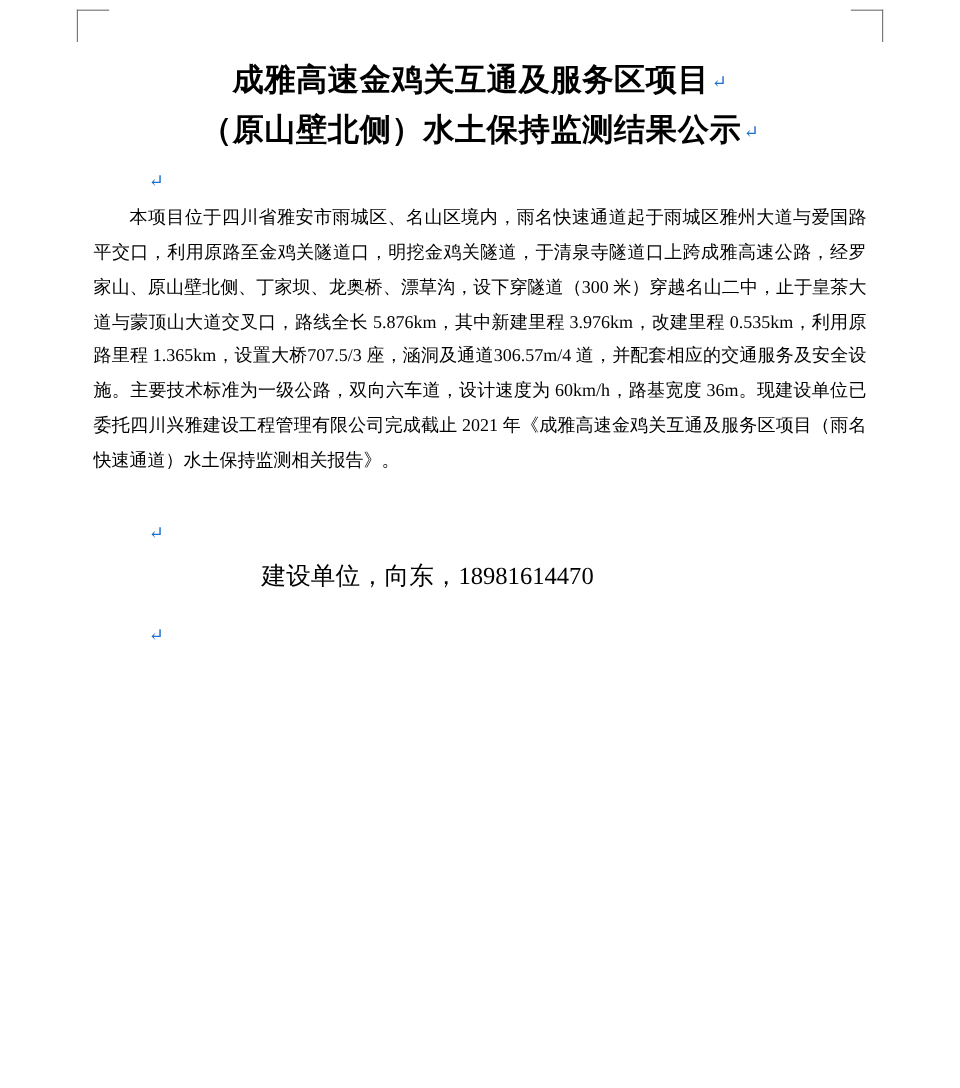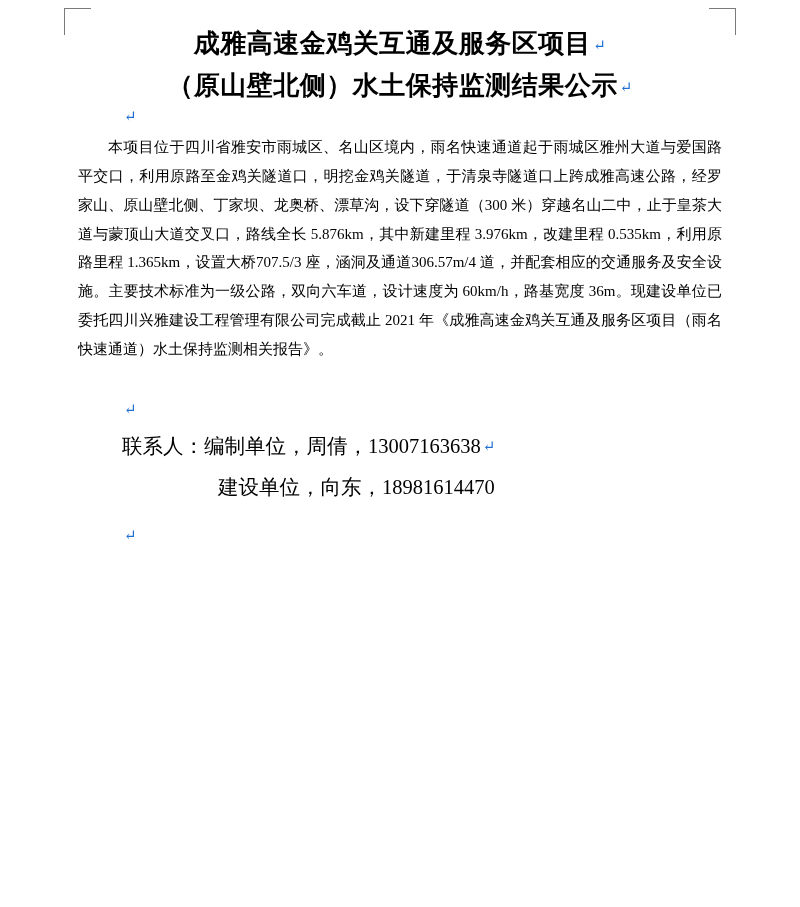--- a/index.html
+++ b/index.html
@@ -30,22 +30,22 @@
 
   .page {
     position: absolute;
     top: 0; left: 0;
     width: 800px;
     height: 907px;
     padding: 0;
   }
 
   .doc-title {
-    margin: 0;
-    padding-top: 23px;
+    margin: 12px;
+    padding-top: 34px;
     text-align: center;
     font-weight: bold;
     font-size: 26px;
     line-height: 1.62;
     letter-spacing: 0.5px;
   }
   .doc-title .line {
     display: block;
     position: relative;
   }
@@ -118,23 +118,20 @@
   </div>
 
   <div class="gap-md"></div>
 
 
   <div class="blank-line" style="padding-top:14px;">
     <span class="pilcrow">↵</span>
   </div>
 
   <div class="contact-block">
-    <div class="contact-line-1">
-      <span>联系人：编制单位，周倩，13007163638</span><span class="pilcrow">↵</span>
-    </div>
     <div class="contact-line-2">
       <span>建设单位，向东，18981614470</span>
     </div>
   </div>
 
   <div class="tail-mark">
     <span class="pilcrow">↵</span>
   </div>
 
 </div>

